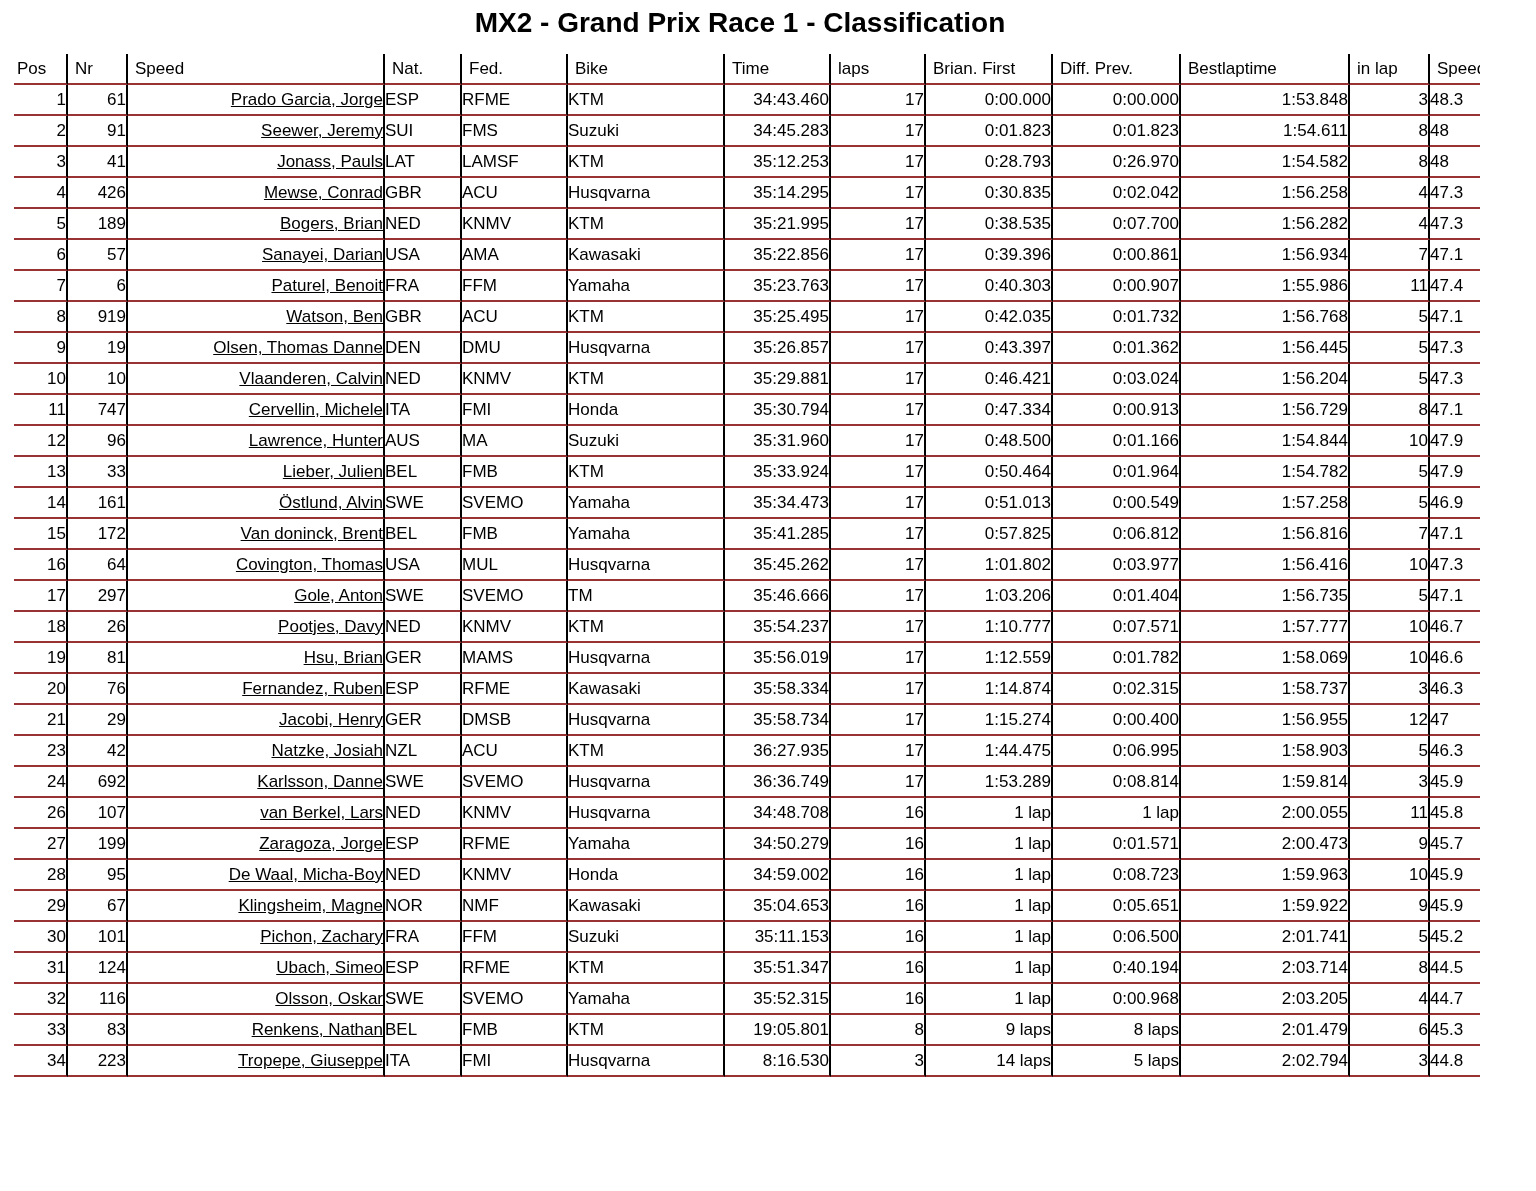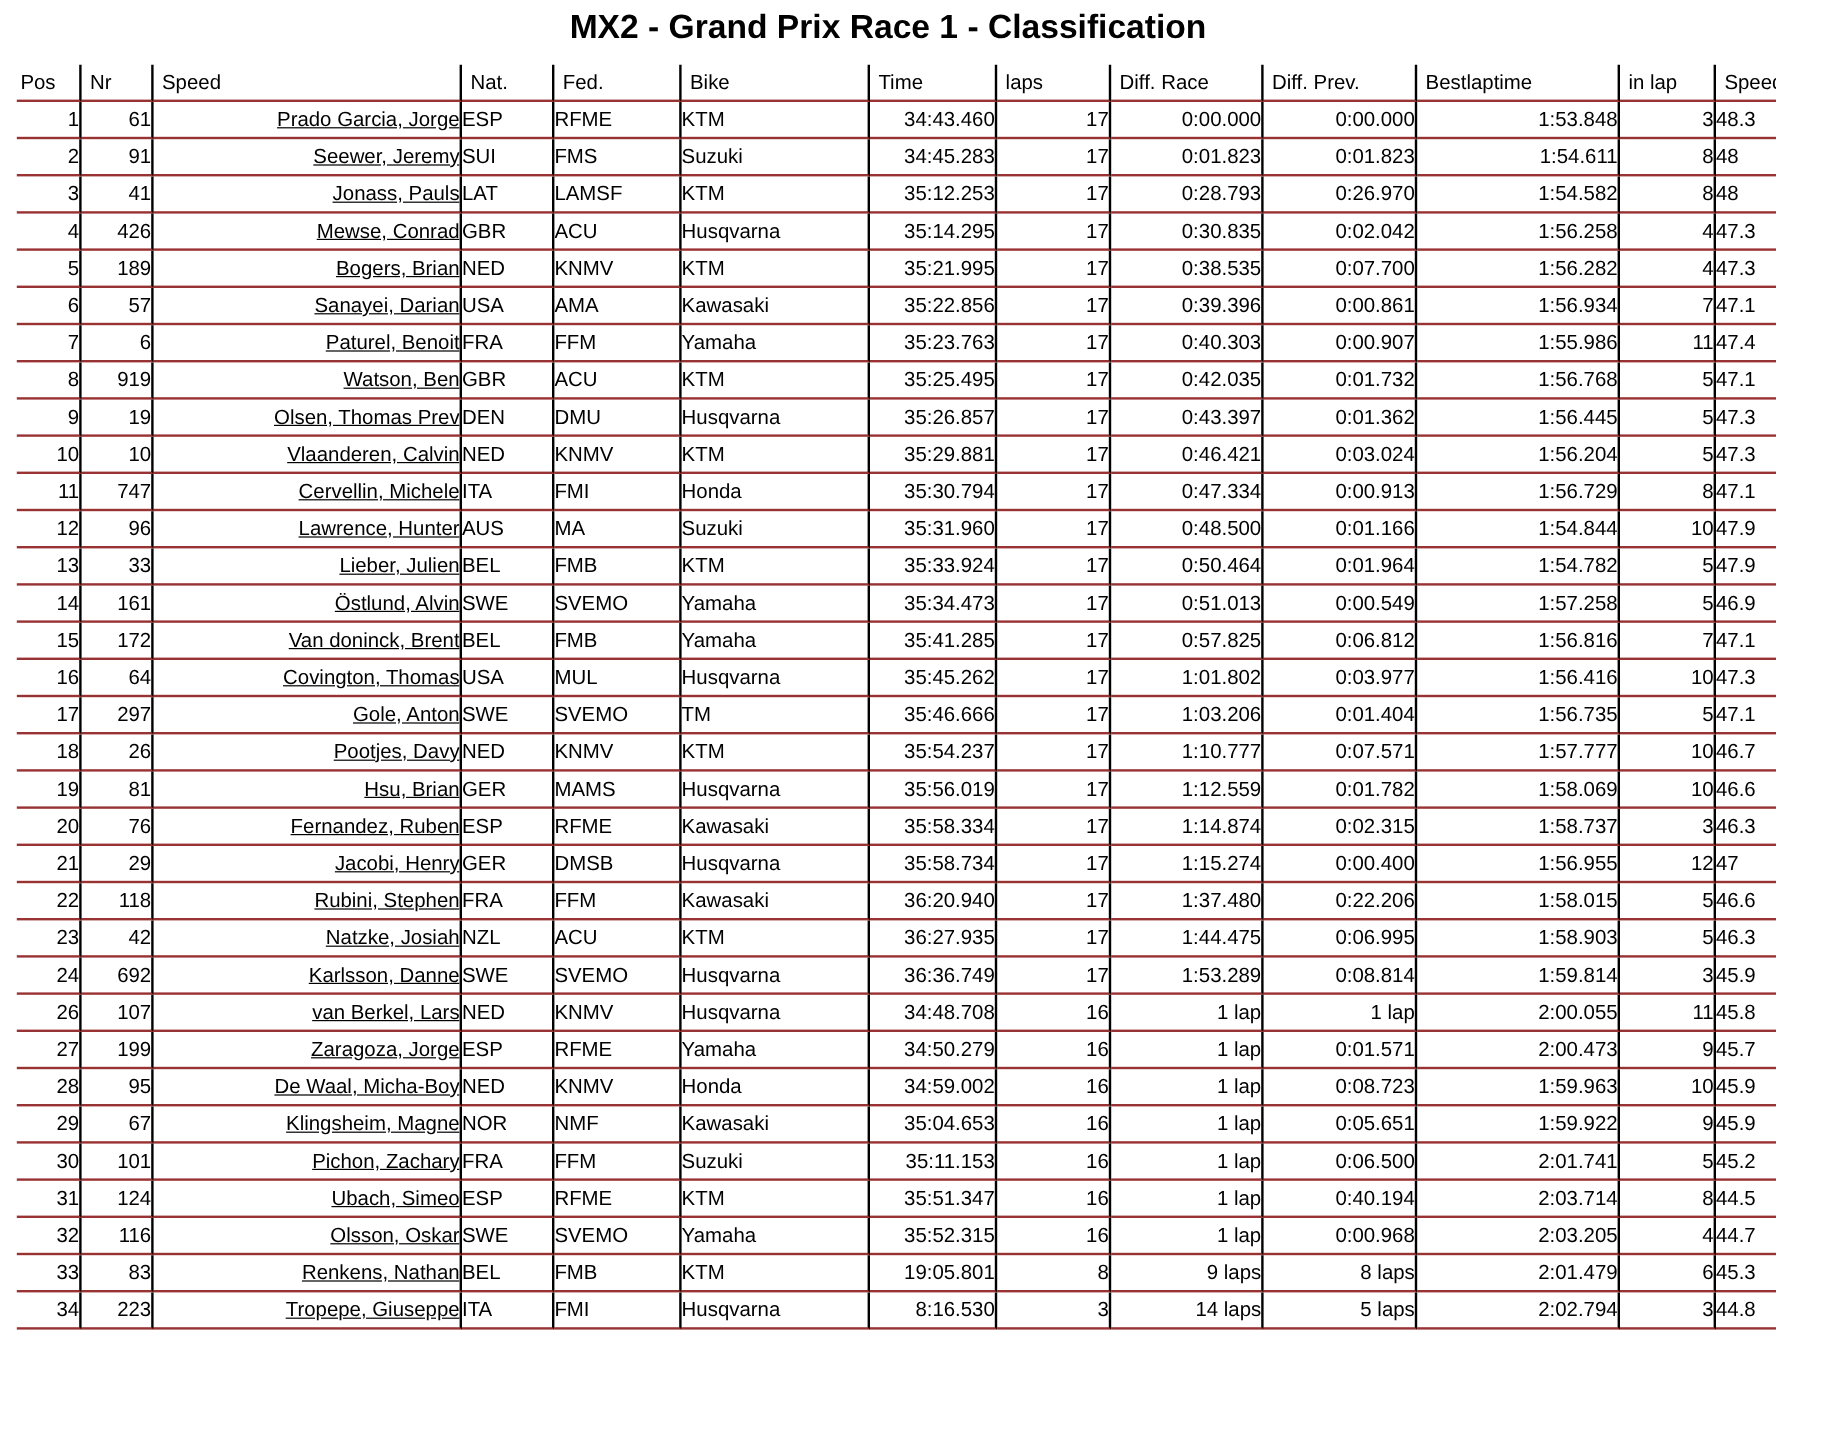--- a/index.html
+++ b/index.html
@@ -83,21 +83,21 @@
     <thead>
       <tr>
           <th class="h-pos">Pos</th>
           <th>Nr</th>
           <th>Speed</th>
           <th>Nat.</th>
           <th>Fed.</th>
           <th>Bike</th>
           <th>Time</th>
           <th>laps</th>
-          <th>Diff. Race</th>
+          <th>Brian. First</th>
           <th>Diff. Prev.</th>
           <th>Bestlaptime</th>
           <th>in lap</th>
           <th>Speed</th>
         </tr>
     </thead>
     <tbody>
         <tr>
           <td class="al-right">1</td>
           <td class="al-right">61</td>
@@ -214,21 +214,21 @@
           <td class="al-right">17</td>
           <td class="al-right">0:42.035</td>
           <td class="al-right">0:01.732</td>
           <td class="al-right">1:56.768</td>
           <td class="al-right">5</td>
           <td class="al-left">47.1</td>
         </tr>
         <tr>
           <td class="al-right">9</td>
           <td class="al-right">19</td>
-          <td class="rider">Olsen, Thomas Prev</td>
+          <td class="rider">Olsen, Thomas Danne</td>
           <td class="al-left">DEN</td>
           <td class="al-left">DMU</td>
           <td class="al-left">Husqvarna</td>
           <td class="al-right">35:26.857</td>
           <td class="al-right">17</td>
           <td class="al-right">0:43.397</td>
           <td class="al-right">0:01.362</td>
           <td class="al-right">1:56.445</td>
           <td class="al-right">5</td>
           <td class="al-left">47.3</td>
@@ -407,35 +407,20 @@
           <td class="al-left">Husqvarna</td>
           <td class="al-right">35:58.734</td>
           <td class="al-right">17</td>
           <td class="al-right">1:15.274</td>
           <td class="al-right">0:00.400</td>
           <td class="al-right">1:56.955</td>
           <td class="al-right">12</td>
           <td class="al-left">47</td>
         </tr>
         <tr>
-          <td class="al-right">22</td>
-          <td class="al-right">118</td>
-          <td class="rider">Rubini, Stephen</td>
-          <td class="al-left">FRA</td>
-          <td class="al-left">FFM</td>
-          <td class="al-left">Kawasaki</td>
-          <td class="al-right">36:20.940</td>
-          <td class="al-right">17</td>
-          <td class="al-right">1:37.480</td>
-          <td class="al-right">0:22.206</td>
-          <td class="al-right">1:58.015</td>
-          <td class="al-right">5</td>
-          <td class="al-left">46.6</td>
-        </tr>
-        <tr>
           <td class="al-right">23</td>
           <td class="al-right">42</td>
           <td class="rider">Natzke, Josiah</td>
           <td class="al-left">NZL</td>
           <td class="al-left">ACU</td>
           <td class="al-left">KTM</td>
           <td class="al-right">36:27.935</td>
           <td class="al-right">17</td>
           <td class="al-right">1:44.475</td>
           <td class="al-right">0:06.995</td>

